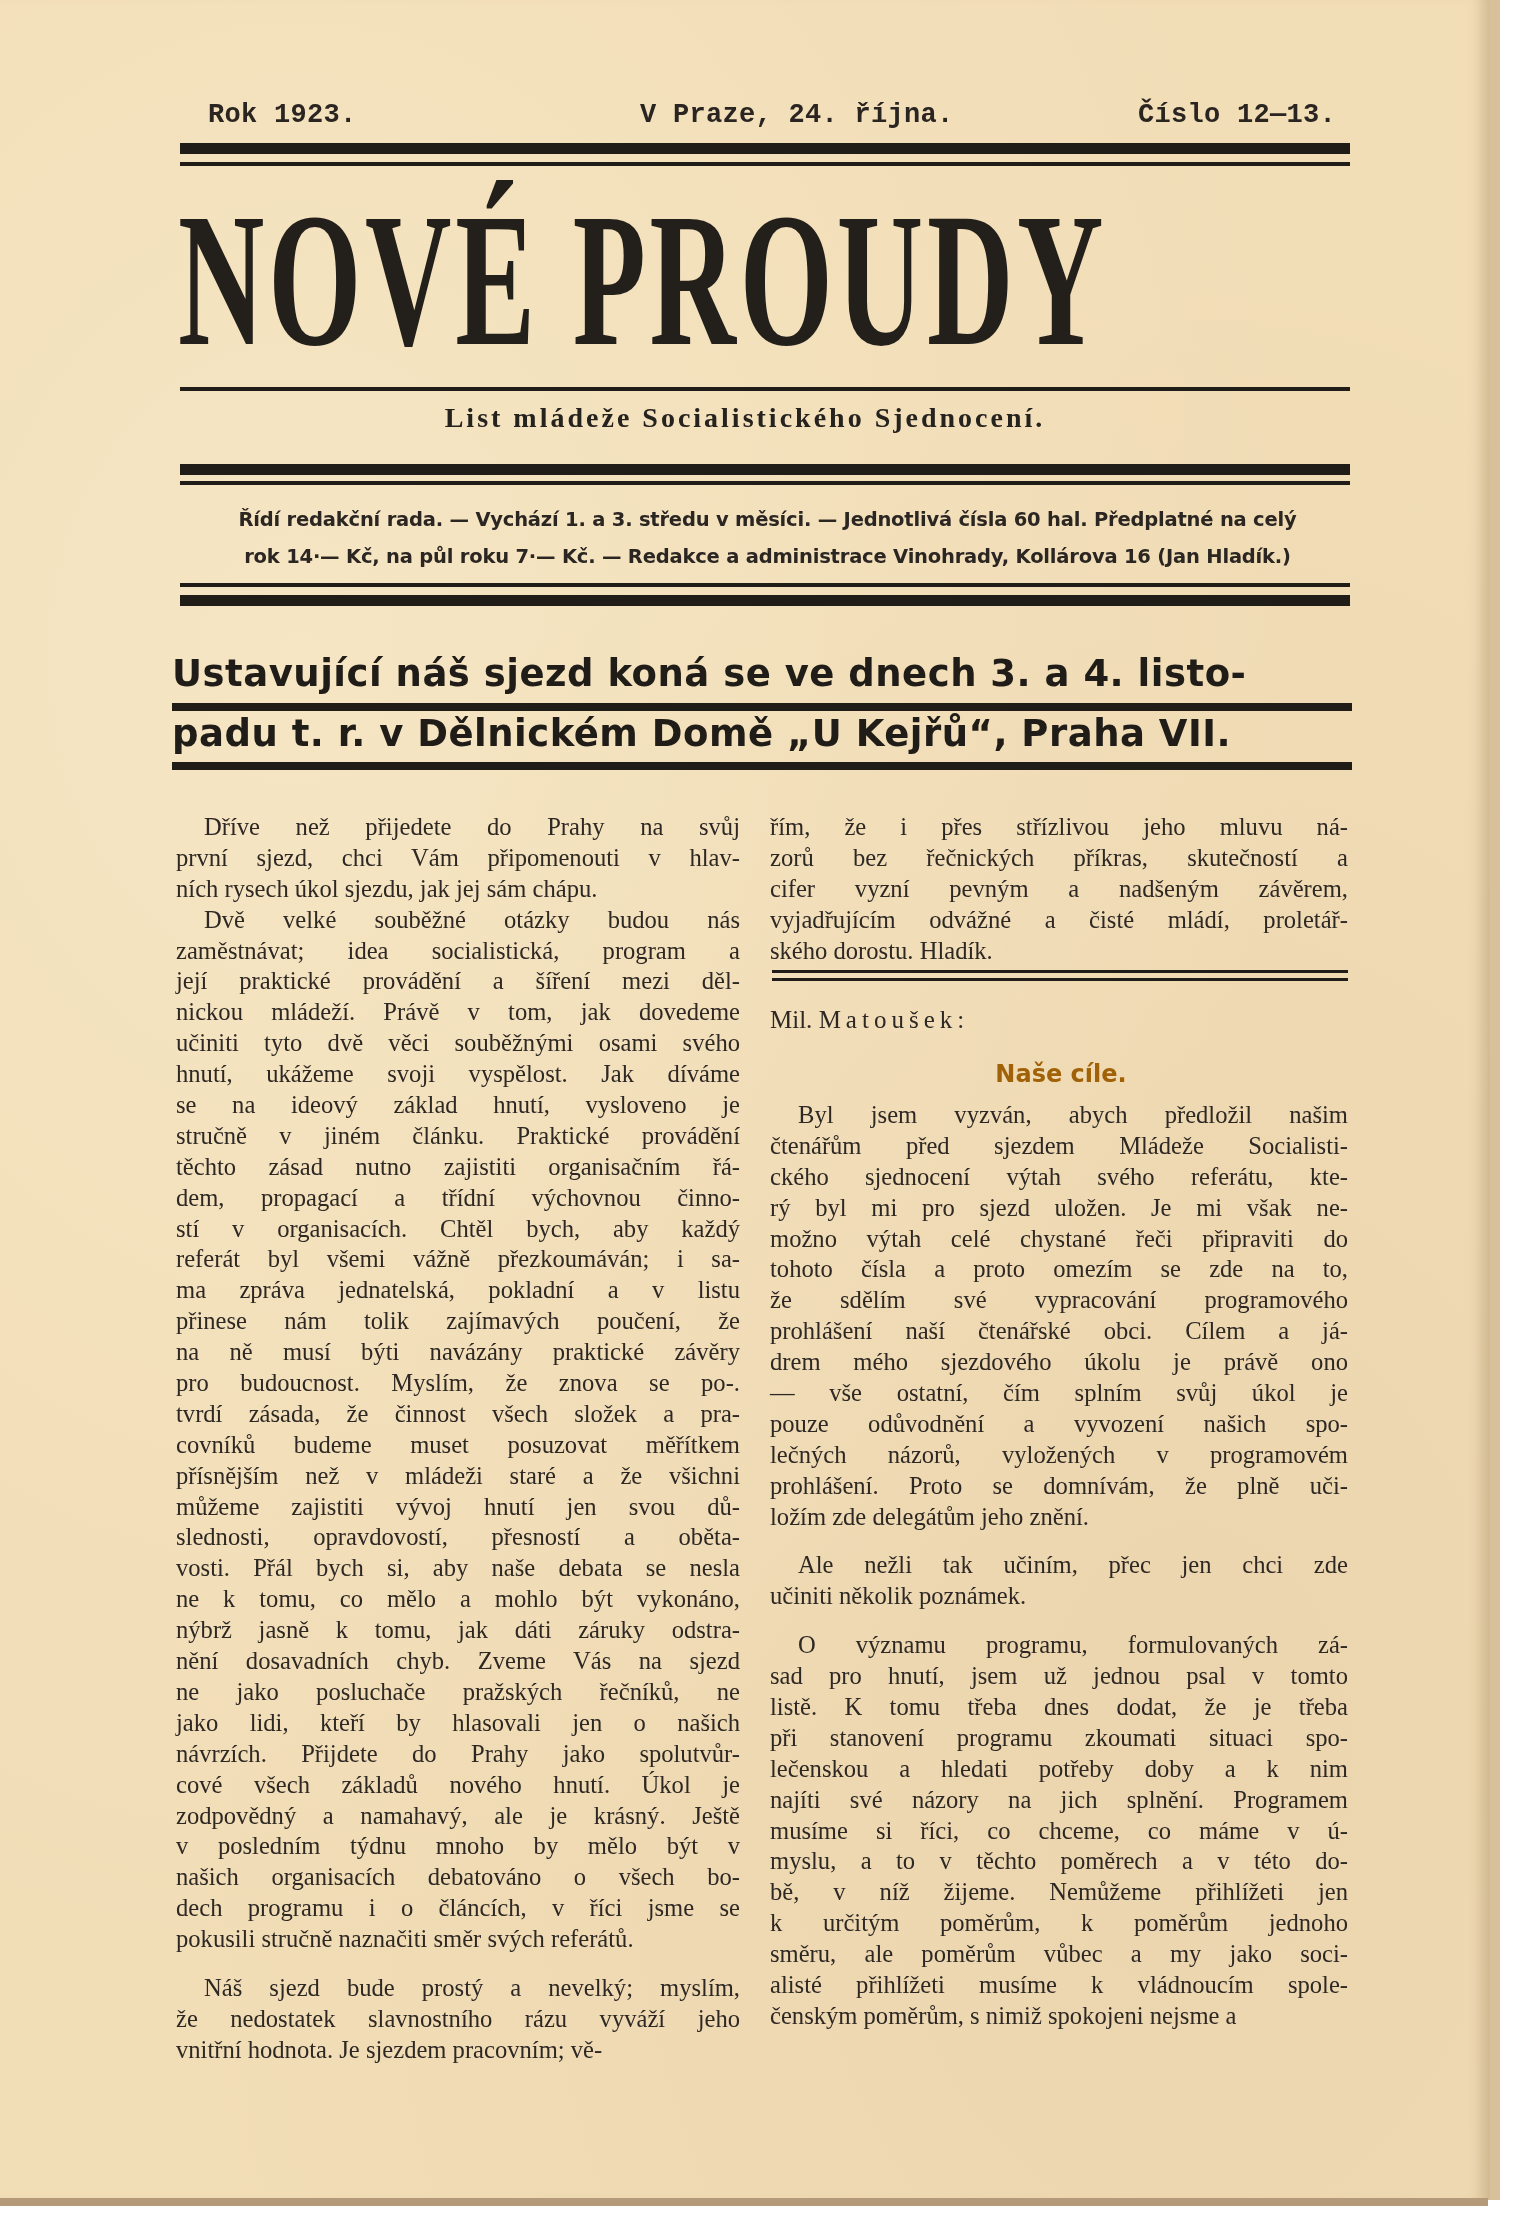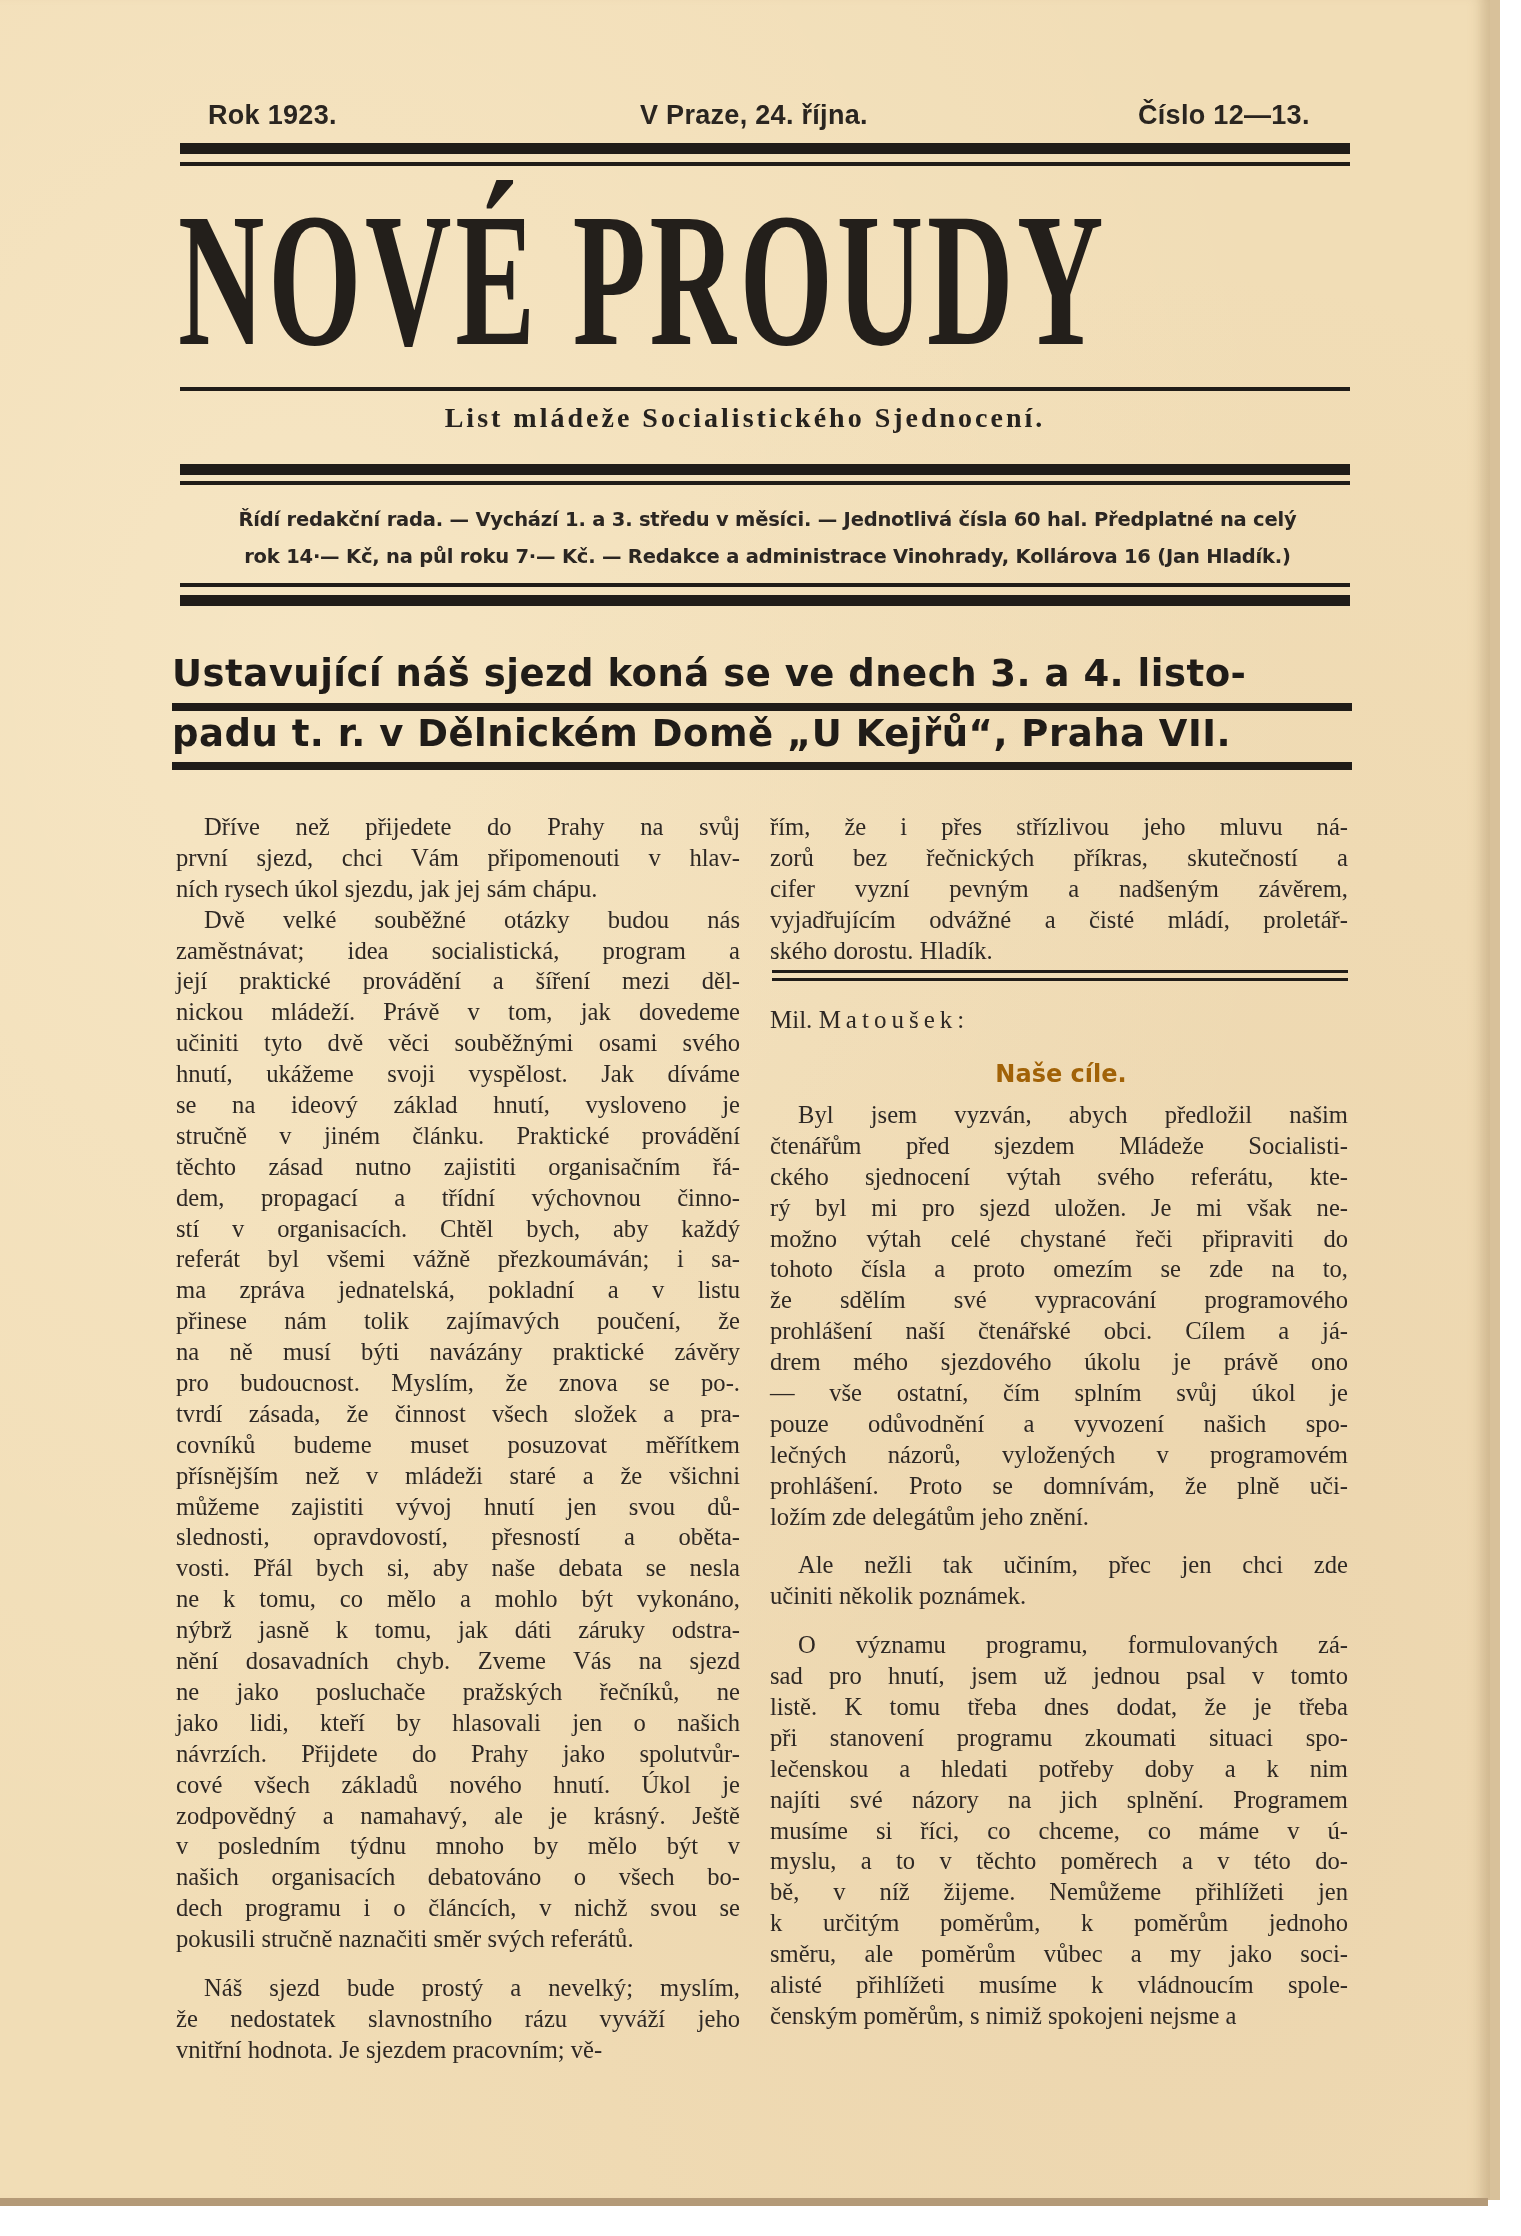--- a/index.html
+++ b/index.html
@@ -18,21 +18,21 @@
     border-right: 10px solid #d8c19a;
     box-shadow: inset -18px 0 14px -10px rgba(150,120,80,0.35);
   }
   .bottom-edge {
     position: absolute; left: 0; top: 2198px; width: 1488px; height: 8px;
     background: #b49a78;
   }
   .abs { position: absolute; }
 
   
-  .meta { font-family: Liberation Sans, sans-serif; font-weight: bold; font-size: 27px; top: 100px; letter-spacing: 0.3px; color: #2a2520;}
+  .meta { font-family: Liberation Mono, monospace; font-weight: bold; font-size: 27px; top: 100px; letter-spacing: 0.3px; color: #2a2520;}
   .rule-thick { position: absolute; height: 11px; background: #201c18; }
   .rule-thin  { position: absolute; height: 4px; background: #201c18; }
 
   .title {
     position: absolute; left: 178px; top: 205px; width: 1170px;
     font-family: "Liberation Serif", serif; font-weight: bold;
     font-size: 190px; line-height: 150px; letter-spacing: 6px;
     color: #231f1b; transform: scaleX(0.63); transform-origin: left top;
     white-space: nowrap;
   }
@@ -128,21 +128,21 @@
     <span class="ln">ne k tomu, co mělo a mohlo být vykonáno,</span>
     <span class="ln">nýbrž jasně k tomu, jak dáti záruky odstra-</span>
     <span class="ln">nění dosavadních chyb. Zveme Vás na sjezd</span>
     <span class="ln">ne jako posluchače pražských řečníků, ne</span>
     <span class="ln">jako lidi, kteří by hlasovali jen o našich</span>
     <span class="ln">návrzích. Přijdete do Prahy jako spolutvůr-</span>
     <span class="ln">cové všech základů nového hnutí. Úkol je</span>
     <span class="ln">zodpovědný a namahavý, ale je krásný. Ještě</span>
     <span class="ln">v posledním týdnu mnoho by mělo být v</span>
     <span class="ln">našich organisacích debatováno o všech bo-</span>
-    <span class="ln">dech programu i o článcích, v nichž svou se</span>
+    <span class="ln">dech programu i o článcích, v říci jsme se</span>
     <span class="ln last">pokusili stručně naznačiti směr svých referátů.</span>
     <span class="ln indent gap">Náš sjezd bude prostý a nevelký; myslím,</span>
     <span class="ln">že nedostatek slavnostního rázu vyváží jeho</span>
     <span class="ln last">vnitřní hodnota. Je sjezdem pracovním; vě-</span>
   </div>
 
 <div class="col" style="left:770px; top:812px; width:578px;">
   <span class="ln">řím, že i přes střízlivou jeho mluvu ná-</span>
   <span class="ln">zorů bez řečnických příkras, skutečností a</span>
   <span class="ln">cifer vyzní pevným a nadšeným závěrem,</span>

